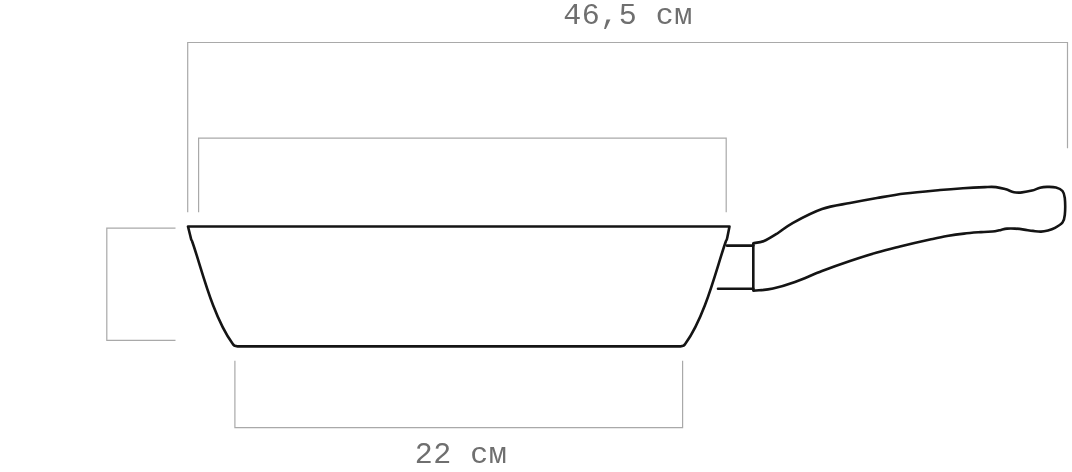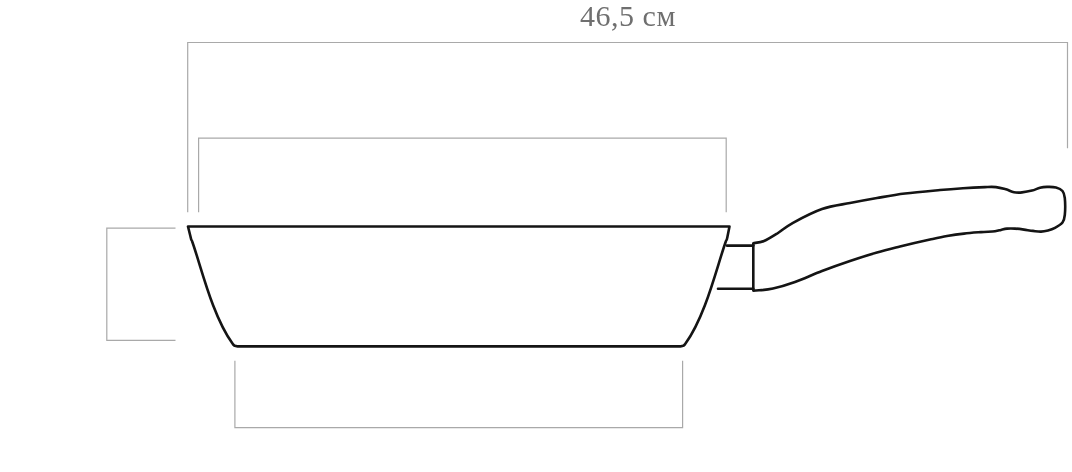--- a/index.html
+++ b/index.html
@@ -1,17 +1,17 @@
 <!DOCTYPE html>
 <html><head>
 <meta charset="utf-8">
 <style>
   html,body{margin:0;padding:0;background:#ffffff;}
   #stage{position:relative;width:1072px;height:472px;background:#ffffff;overflow:hidden;
-         font-family:Liberation Serif, serif;}
+         font-family:Liberation Mono, monospace;}
   svg{position:absolute;left:0;top:0;}
   .dim-label{position:absolute;color:#6f6f6f;font-size:30px;line-height:1;white-space:nowrap;
              letter-spacing:0.5px;transform:translateX(-50%);}
 </style>
 </head>
 <body>
 
 <div id="stage">
   <svg width="1072" height="472" viewBox="0 0 1072 472">
     <g fill="none" stroke="#a9a9a9" stroke-width="1.2">
@@ -21,13 +21,14 @@
       <path d="M 234.9 360.8 L 234.9 427.6 L 682.6 427.6 L 682.6 360.8"></path>
     </g>
     <g fill="none" stroke="#141414" stroke-width="2.6" stroke-linejoin="round" stroke-linecap="round">
       <path d="M 188.0 226.5 L 729.5 226.5 L 727.4 237.0 Q 726.9 240.2 725.9 241.2 C 717.0 266.0 706.0 315.0 685.5 343.6 Q 684.3 346.4 680.5 346.4 L 237.5 346.4 Q 233.7 346.4 232.5 343.6 C 212.0 315.0 201.0 266.0 192.1 241.2 Q 191.1 240.2 190.6 237.0 Z"></path>
       <path d="M 726.9 245.6 L 753.3 245.6"></path>
       <path d="M 718.0 288.7 L 753.3 288.7"></path>
       <path d="M 753.3 243.2 C 755.1 242.8 759.9 242.7 764.0 241.0 C 768.1 239.3 773.2 236.0 778.0 233.0 C 782.8 230.0 785.7 226.8 793.0 222.8 C 800.3 218.8 812.5 212.3 822.0 209.0 C 831.5 205.7 840.8 204.8 850.0 203.0 C 859.2 201.2 867.8 199.6 877.0 198.0 C 886.2 196.4 894.5 194.8 905.0 193.5 C 915.5 192.2 930.3 190.9 940.0 190.0 C 949.7 189.1 955.5 188.7 963.0 188.2 C 970.5 187.7 979.5 187.3 985.0 187.1 C 990.5 186.9 992.5 186.7 996.0 187.1 C 999.5 187.5 1003.0 188.5 1006.0 189.3 C 1009.0 190.2 1011.3 191.7 1014.0 192.2 C 1016.7 192.7 1019.0 192.7 1022.0 192.4 C 1025.0 192.1 1029.0 191.4 1032.0 190.6 C 1035.0 189.8 1037.5 188.4 1040.0 187.8 C 1042.5 187.2 1044.3 187.0 1047.0 186.9 C 1049.7 186.8 1053.4 186.8 1056.0 187.5 C 1058.6 188.2 1061.0 189.2 1062.5 191.0 C 1064.0 192.8 1064.4 194.0 1064.8 198.0 C 1065.2 202.0 1065.2 210.9 1064.8 215.0 C 1064.4 219.1 1064.1 220.4 1062.5 222.5 C 1060.9 224.6 1057.4 226.5 1055.0 227.8 C 1052.6 229.1 1050.3 229.8 1048.0 230.4 C 1045.7 231.0 1043.5 231.5 1041.0 231.6 C 1038.5 231.7 1035.8 231.2 1033.0 230.9 C 1030.2 230.6 1027.0 230.0 1024.0 229.6 C 1021.0 229.2 1017.8 228.8 1015.0 228.6 C 1012.2 228.4 1009.3 228.4 1007.0 228.6 C 1004.7 228.8 1003.0 229.4 1001.0 229.9 C 999.0 230.4 998.3 230.9 995.0 231.3 C 991.7 231.7 986.2 231.7 981.0 232.1 C 975.8 232.5 969.7 232.9 964.0 233.6 C 958.3 234.2 952.7 235.0 947.0 236.0 C 941.3 237.0 937.8 237.8 930.0 239.5 C 922.2 241.2 908.8 244.3 900.0 246.5 C 891.2 248.7 885.3 250.1 877.0 252.5 C 868.7 254.9 859.2 257.9 850.0 261.0 C 840.8 264.1 831.2 267.5 822.0 271.0 C 812.8 274.5 803.2 279.1 795.0 282.0 C 786.8 284.9 779.0 287.2 773.0 288.6 C 767.0 290.0 762.3 290.0 759.0 290.3 C 755.7 290.6 754.2 290.6 753.3 290.6 Z"></path>
     </g>
   </svg>
   <div class="dim-label" style="left:628px;top:1px;">46,5 см</div>
+  <div class="dim-label" style="left:461px;top:440px;">22 см</div>
 </div>
 
 </body></html>

